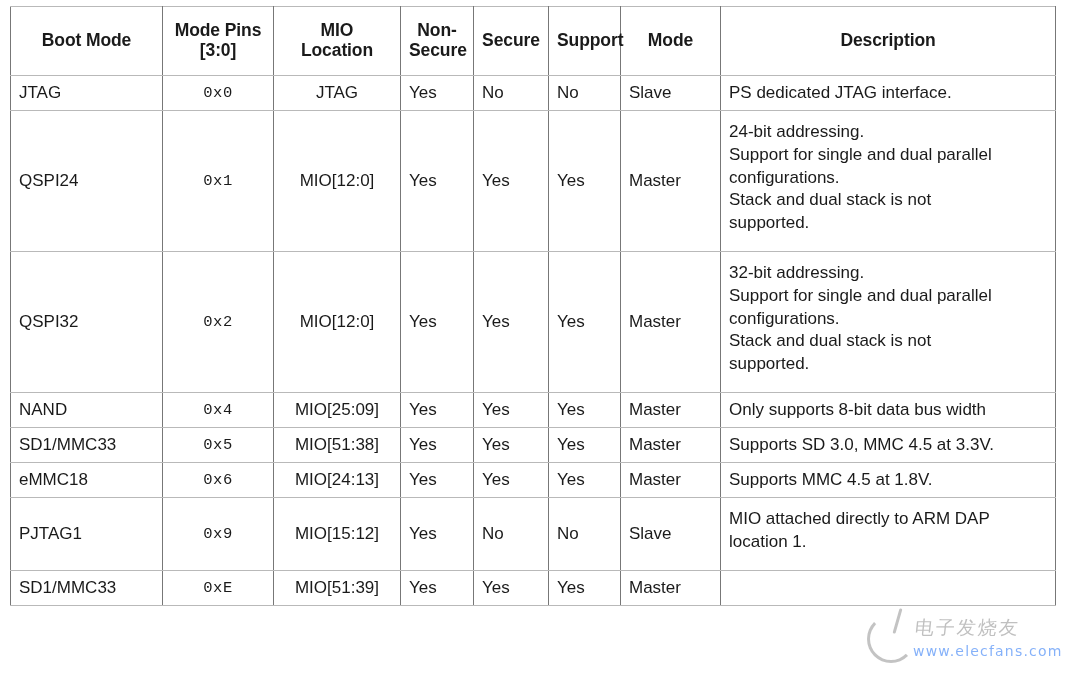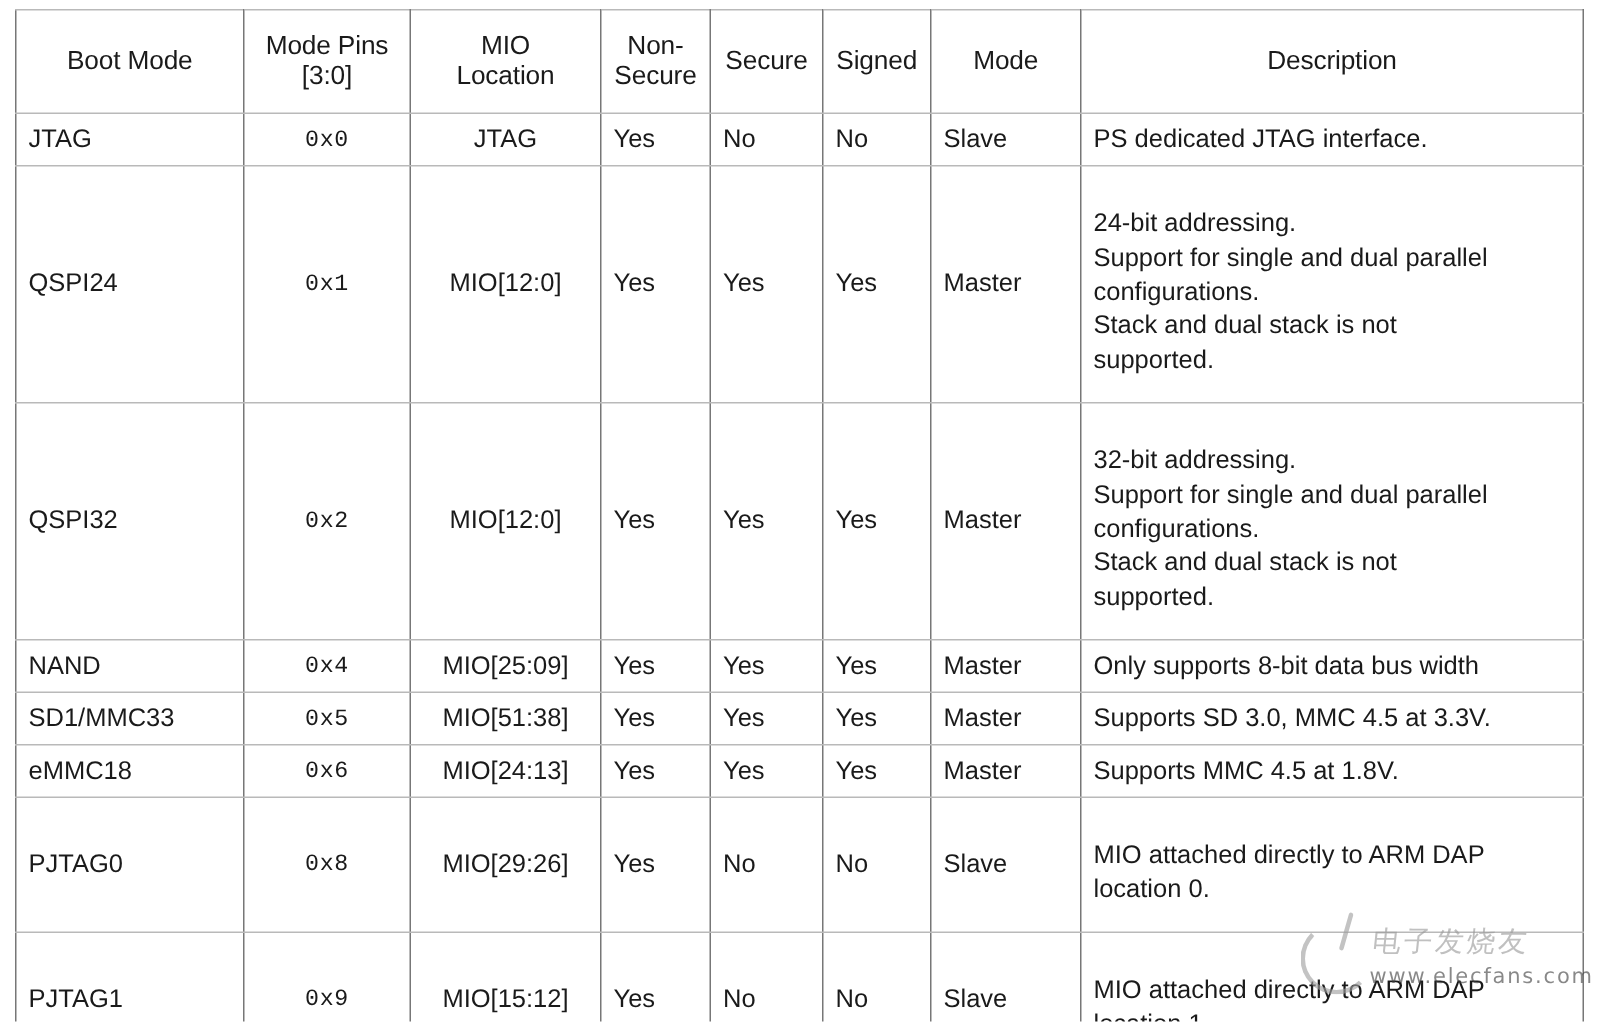--- a/index.html
+++ b/index.html
@@ -38,21 +38,21 @@
     border-top: 1px solid #b9b9b9;
     border-bottom: 1px solid #b9b9b9;
     padding: 0 8px;
     vertical-align: middle;
     background: #ffffff;
   }
 
   
   thead th {
     font-size: 17.5px;
-    font-weight: normal;
+    font-weight: bold;
     text-align: center;
     line-height: 1.12;
     letter-spacing: -0.1px;
     height: 68px;
     border-top: none;
     border-bottom: 3px solid #b02a4b;
     padding: 0 4px;
   }
   thead th .hl { display: block; }
 
@@ -80,21 +80,21 @@
   td.col-desc   { text-align: left; padding-left: 10px; padding-right: 6px; }
 
   tr.row-tall td   { height: 130px; }
   tr.row-short td  { height: 34px;  }
   tr.row-med td    { height: 62px;  }
   tr.row-first td  { height: 34px;  }
 
   tr.row-tall td.col-desc,
   tr.row-med  td.col-desc {
     vertical-align: top;
-    padding-top: 27px;
+    padding-top: 10px;
   }
 
   .desc-line { display: block; white-space: nowrap; }
 
   
   #watermark {
     position: absolute;
     right: 8px;
     bottom: 6px;
     width: 190px;
@@ -110,21 +110,21 @@
     color: #9a9a9a;
     letter-spacing: 2px;
     font-family: "DejaVu Sans", sans-serif;
     transform: skewX(-6deg);
   }
   #watermark .wm-url {
     position: absolute;
     left: 46px;
     top: 30px;
     font-size: 14px;
-    color: #404040;
+    color: #3b82f6;
     letter-spacing: 1.2px;
     font-family: "DejaVu Sans", sans-serif;
   }
   #watermark .wm-mark {
     position: absolute;
     left: 0px;
     top: 2px;
     width: 42px;
     height: 42px;
     border: 3px solid #9f9f9f;
@@ -172,21 +172,21 @@
             <span class="hl">Location</span>
           </th>
           <th>
             <span class="hl">Non-</span>
             <span class="hl">Secure</span>
           </th>
           <th>
             <span class="hl">Secure</span>
           </th>
           <th>
-            <span class="hl">Signed</span>
+            <span class="hl">Support</span>
           </th>
           <th>
             <span class="hl">Mode</span>
           </th>
           <th>
             <span class="hl">Description</span>
           </th>
         </tr>
     </thead>
     <tbody id="body-rows">
@@ -261,33 +261,20 @@
         <tr class="row-short">
           <td class="col-boot">eMMC18</td>
           <td class="col-pins">0x6</td>
           <td class="col-mio">MIO[24:13]</td>
           <td class="col-center">Yes</td>
           <td class="col-center">Yes</td>
           <td class="col-center">Yes</td>
           <td class="col-center">Master</td>
           <td class="col-desc">
             <span class="desc-line">Supports MMC 4.5 at 1.8V.</span>
-          </td>
-        </tr>
-        <tr class="row-med">
-          <td class="col-boot">PJTAG0</td>
-          <td class="col-pins">0x8</td>
-          <td class="col-mio">MIO[29:26]</td>
-          <td class="col-center">Yes</td>
-          <td class="col-center">No</td>
-          <td class="col-center">No</td>
-          <td class="col-center">Slave</td>
-          <td class="col-desc">
-            <span class="desc-line">MIO attached directly to ARM DAP</span>
-            <span class="desc-line">location 0.</span>
           </td>
         </tr>
         <tr class="row-med">
           <td class="col-boot">PJTAG1</td>
           <td class="col-pins">0x9</td>
           <td class="col-mio">MIO[15:12]</td>
           <td class="col-center">Yes</td>
           <td class="col-center">No</td>
           <td class="col-center">No</td>
           <td class="col-center">Slave</td>

